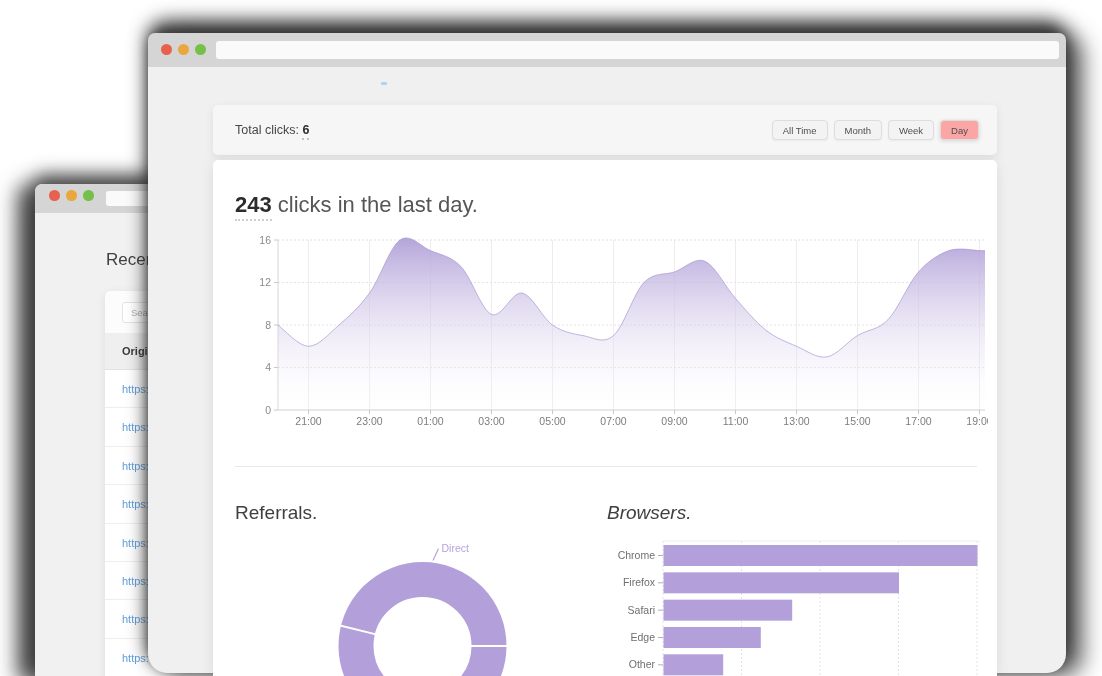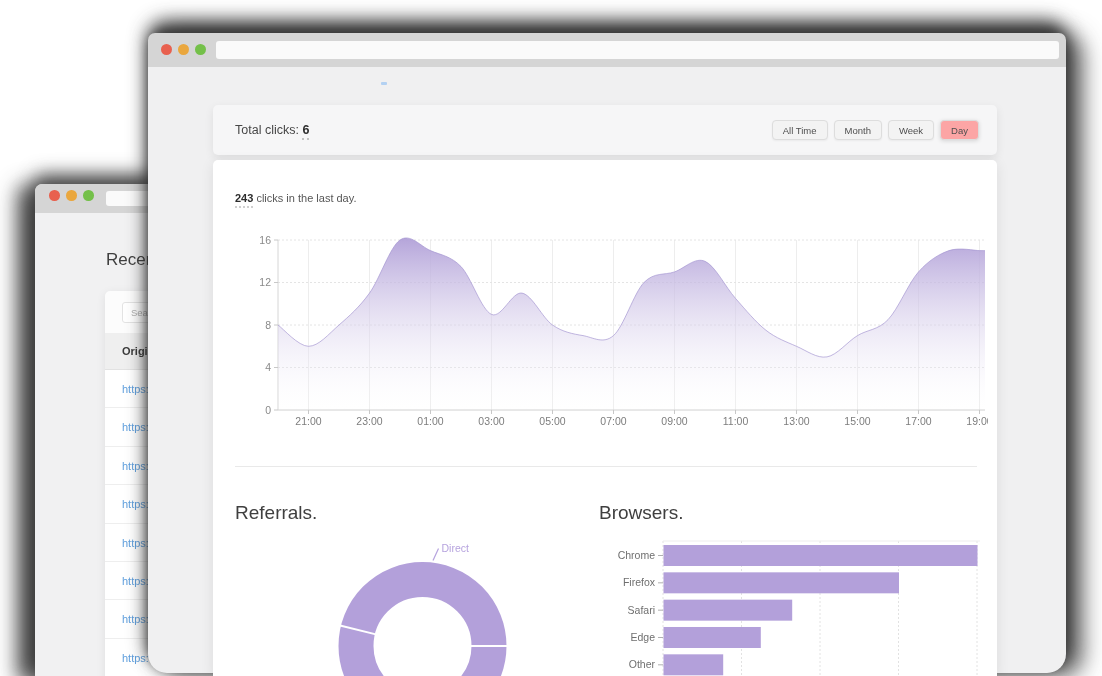--- a/index.html
+++ b/index.html
@@ -50,27 +50,27 @@
   .total-clicks { margin-left:22px; font-size:12.5px; color:#474747; }
   .total-clicks b { color:#2d2d2d; border-bottom:2px dotted #c3c3c3; padding-bottom:1px; }
   .filters { margin-left:auto; margin-right:18px; display:flex; gap:6px; }
   .btn { height:20px; padding:0 10px; border:1px solid #dddddd; background:#f3f3f3; border-radius:4px;
     font-size:9.5px; color:#4f4f4f; font-family:"Liberation Sans", sans-serif;
     box-shadow:0 1px 2px rgba(0,0,0,0.05); cursor:pointer; white-space:nowrap; }
   .btn.active { background:#fca5a5; box-shadow:0 1px 4px rgba(0,0,0,0.14); }
 
   .main-card { position:absolute; left:65px; top:127px; width:784px; height:516px; background:#ffffff;
     border-radius:5px 5px 0 0; box-shadow:0 3px 14px rgba(0,0,0,0.09); }
-  .headline { position:absolute; left:22px; top:32px; font-size:11px; color:#565656; }
+  .headline { position:absolute; left:22px; top:32px; font-size:22px; color:#565656; }
   .headline b { color:#2c2c2c; border-bottom:2px dotted #cfcfcf; padding-bottom:2px; }
   .area-svg { position:absolute; left:30px; top:70px; }
   .divider { position:absolute; left:22px; top:306px; width:742px; height:1px; background:#e9e9e9; }
   .section-title { position:absolute; top:342px; font-size:19px; color:#3f3f3f; }
   .section-title.referrals { left:22px; }
-  .section-title.browsers { left:386px; }
+  .section-title.browsers { left:394px;font-style:italic; }
   .donut-svg { position:absolute; left:105px; top:375px; }
   .bars-svg { position:absolute; left:395px; top:375px; }
 </style>
 </head>
 <body>
 
 <div class="stage">
 
   <div class="browser back-window">
     <div class="titlebar">

